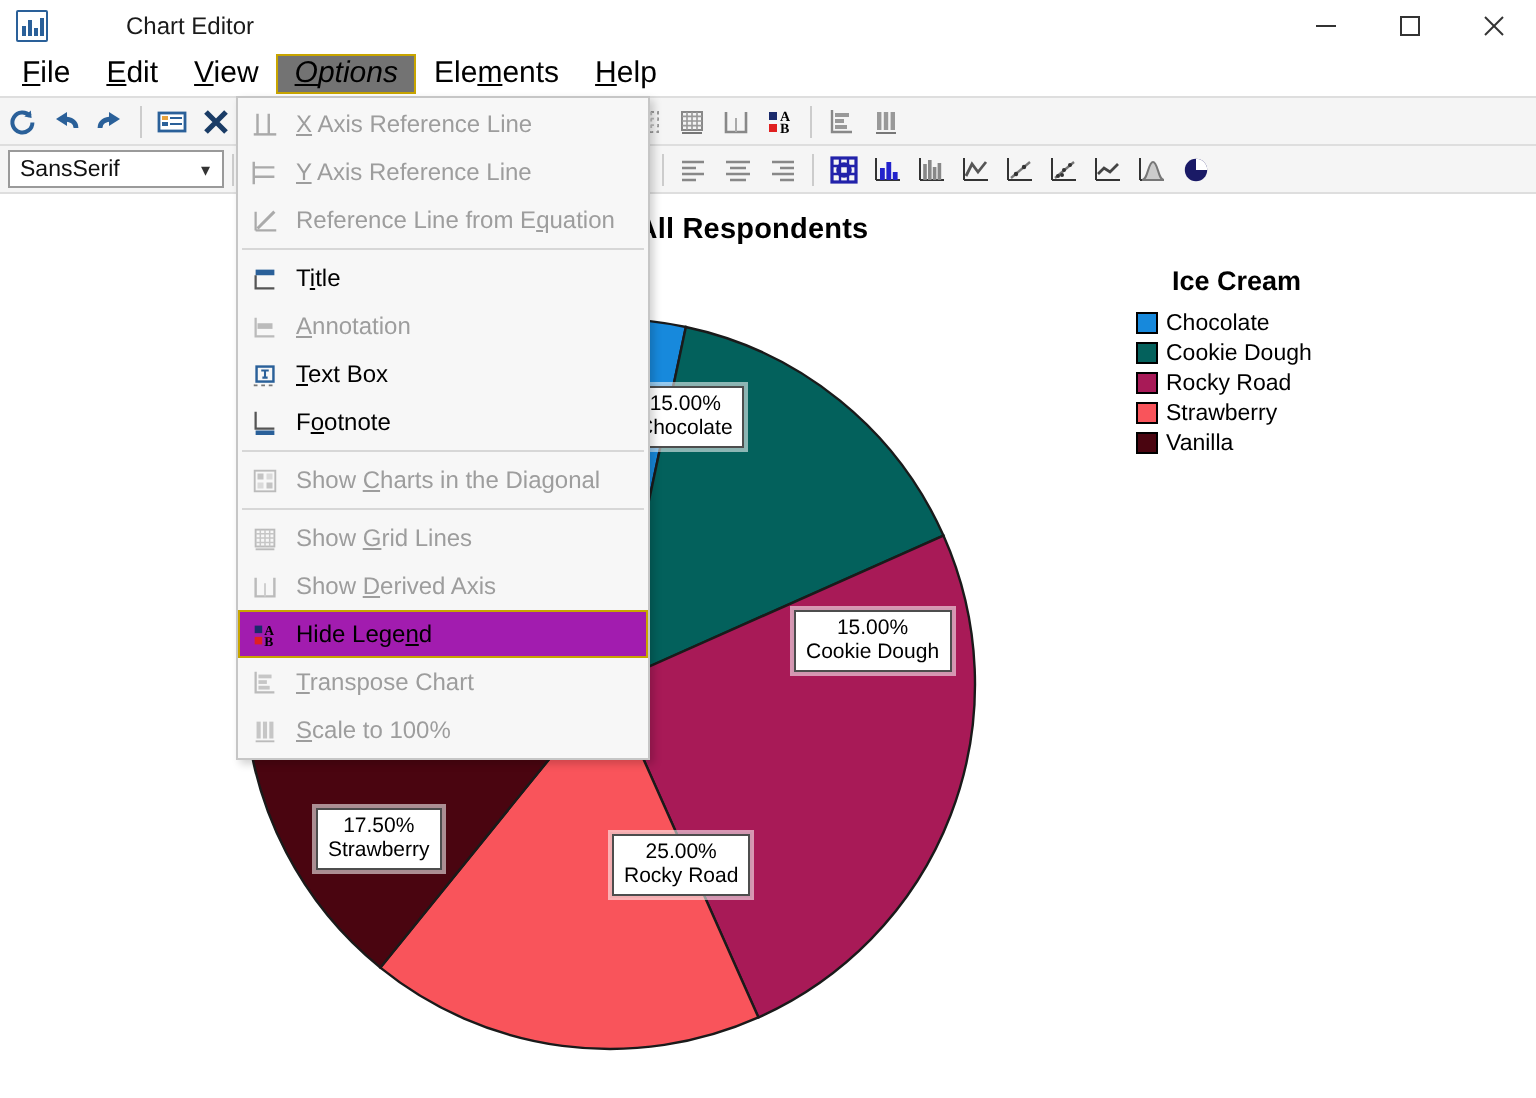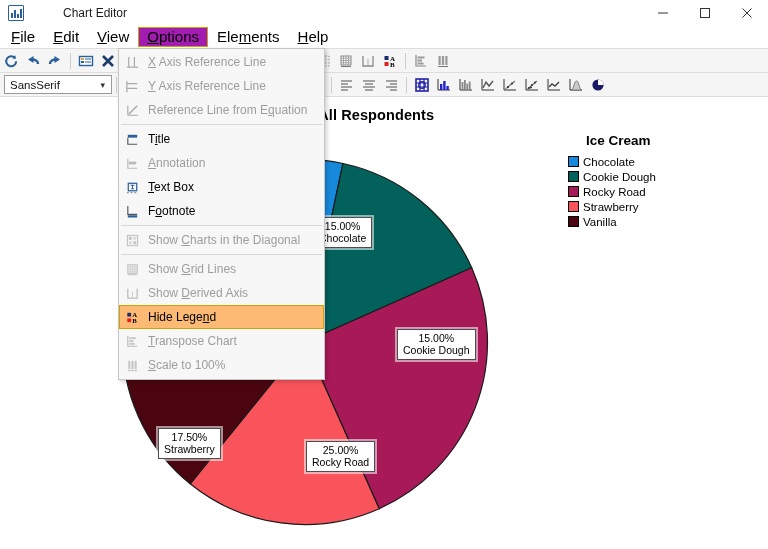--- a/index.html
+++ b/index.html
@@ -49,21 +49,21 @@
     background: #ffffff;
     display: flex; align-items: center; padding-left: 2px;
     box-sizing: border-box;
   }
   .menu-item {
     font-size: 15px; color: #000; padding: 3px 9px 3px 9px;
     line-height: 14px; white-space: nowrap;
   }
   .menu-item u { text-decoration: underline; }
   .menu-item.active {
-    background: #a21caf; border: 1px solid #c8a500; padding: 2px 8px 2px 8px;
+    background: #737373; border: 1px solid #c8a500; padding: 2px 8px 2px 8px; font-style: italic;
   }
 
   
   .toolbar {
     position: absolute; left: 0; width: 768px; height: 25px;
     background: #f5f5f5; border-top: 1px solid #dedede; border-bottom: 1px solid #dedede;
     box-sizing: border-box;
     display: flex; align-items: center;
   }
   .toolbar.row1 { top: 48px; }
@@ -99,21 +99,20 @@
 
   .dlabel {
     position: absolute;
     background: #ffffff;
     border: 1px solid #4d4d4d;
     outline: 2px solid rgba(255,255,255,0.55);
     font-size: 10.5px; color: #000; text-align: center;
     padding: 2px 5px 3px 5px; line-height: 12px;
     box-shadow: 0 0 0 1px rgba(0,0,0,0.08);
     white-space: nowrap;
-    margin-top: 24px;
   }
   .dlabel .pct { display: block; }
   .dlabel .nm  { display: block; }
 
   
   .legend { position: absolute; left: 568px; top: 36px; width: 180px; }
   .legend-title {
     font-size: 13.5px; font-weight: bold; color: #000; margin-bottom: 6px; padding-left: 18px;
   }
   .legend-row { display: flex; align-items: center; height: 15px; }
@@ -130,21 +129,21 @@
     box-shadow: 2px 2px 4px rgba(0,0,0,0.18);
     padding: 1px 0 2px 0;
     z-index: 50;
   }
   .dd-item {
     height: 24px; display: flex; align-items: center;
     font-size: 12px; color: #000; padding-left: 5px; box-sizing: border-box; text-align: right;
   }
   .dd-item.disabled { color: #9d9d9d; }
   .dd-item.highlight {
-    background: #fdba74; border: 1px solid #c8a500; height: 24px;
+    background: #a21caf; border: 1px solid #c8a500; height: 24px;
     padding-left: 4px;
   }
   .dd-ico {
     width: 17px; height: 17px; margin-right: 7px; flex: 0 0 17px;
     display: flex; align-items: center; justify-content: center;
   }
   .dd-ico svg { display: block; }
   .dd-sep { height: 1px; background: #d7d7d7; margin: 2px 2px; }
   .dd-label u { text-decoration: underline; }
 </style>

